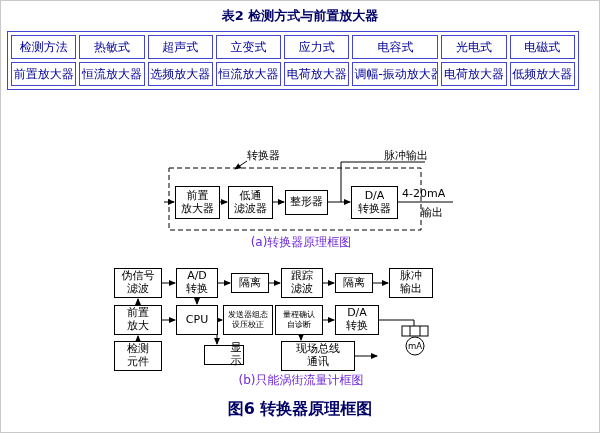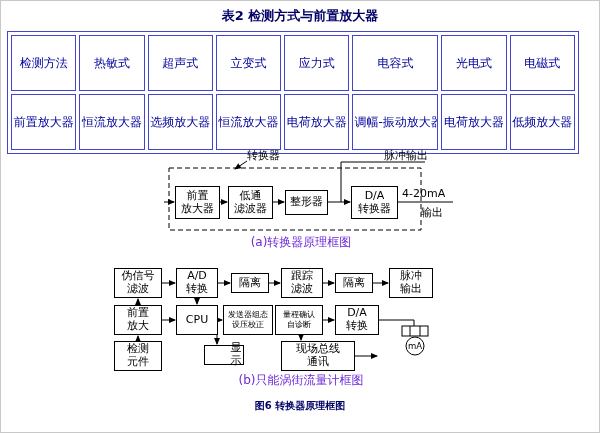--- a/index.html
+++ b/index.html
@@ -3,31 +3,31 @@
 <meta charset="utf-8">
 <style>
   html,body{margin:0;padding:0;background:#fff;}
   .page{position:relative;width:600px;height:433px;background:#fff;overflow:hidden;
         font-family:"DejaVu Sans",sans-serif;border:1px solid #c8c8c8;box-sizing:border-box;}
   .doc-title{position:absolute;top:6px;left:0;width:100%;text-align:center;
              font-size:13px;font-weight:bold;color:#000066;}
   .dtable{position:absolute;left:6px;top:30px;width:572px;table-layout:fixed;
           border-collapse:separate;border-spacing:3px;border:1px solid #4444cc;}
   .dtable td{border:1px solid #4444cc;color:#000099;font-size:12px;text-align:center;
-             height:22px;white-space:nowrap;overflow:hidden;padding:16px 1px;}
+             height:22px;white-space:nowrap;overflow:hidden;padding:0 1px;}
   .intro{position:absolute;left:12px;top:112px;font-size:12px;color:#000;}
   .connectors{position:absolute;left:0;top:0;z-index:1;}
   .dbox{position:absolute;box-sizing:border-box;border:1px solid #000;background:#fff;
         display:flex;align-items:center;justify-content:center;text-align:center;
         font-size:11px;line-height:1.15;color:#000;white-space:pre-line;z-index:2;}
   .dbox.small{font-size:8px;line-height:1.25;}
   .dlabel{position:absolute;font-size:11px;color:#000;white-space:nowrap;z-index:2;}
   .dcaption{position:absolute;font-size:12px;color:#6d28d9;text-align:center;z-index:2;}
   .fig-caption{position:absolute;left:0;top:398px;width:100%;text-align:center;
-               font-size:10px;font-weight:bold;color:#000066;}
+               font-size:16px;font-weight:bold;color:#000066;}
 </style>
 </head>
 <body>
 
 <div class="page">
 
   <div class="doc-title">表2 检测方式与前置放大器</div>
 
   <table class="dtable">
     <tbody>

